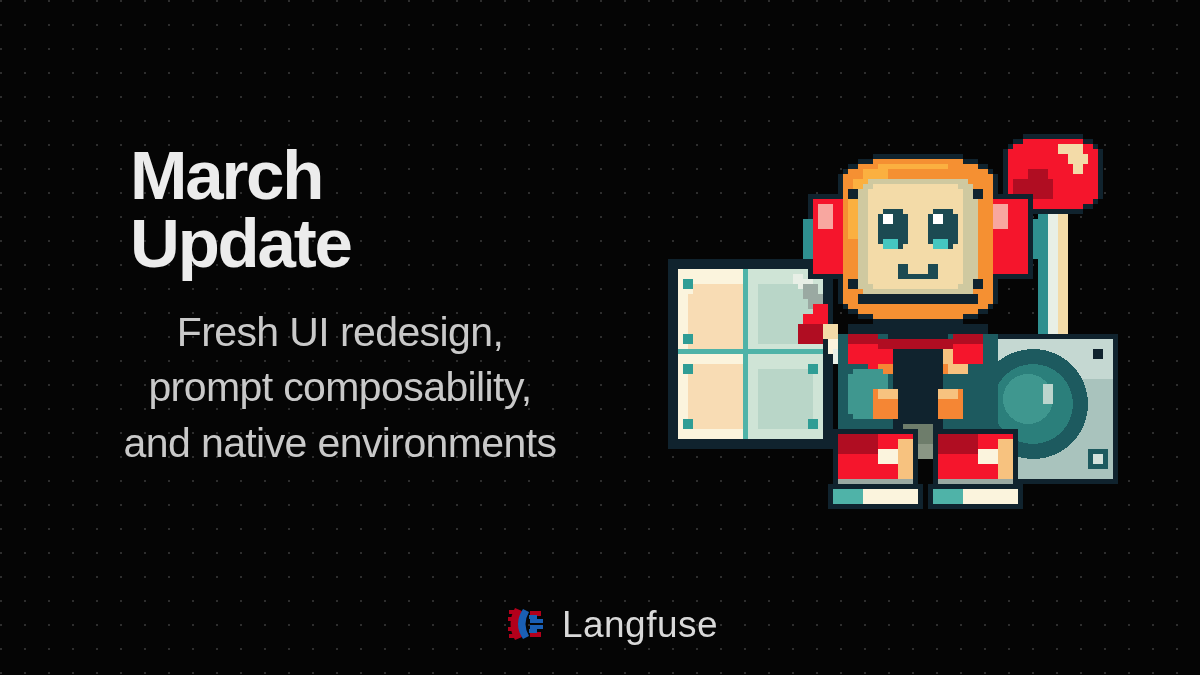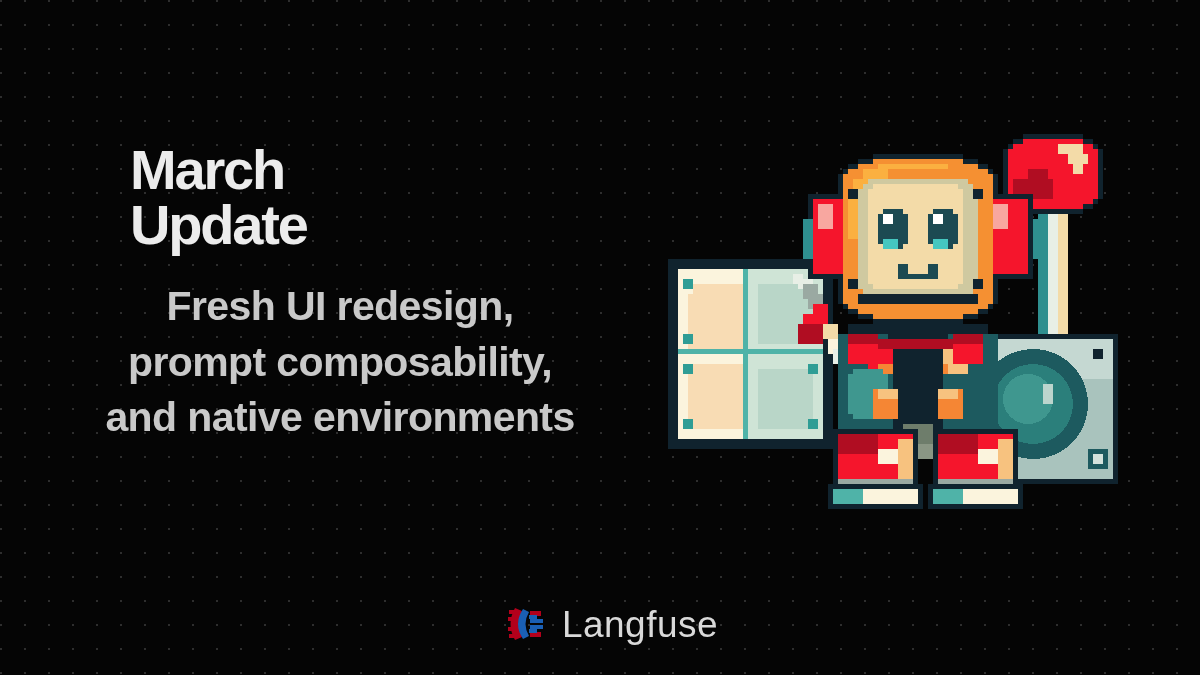--- a/index.html
+++ b/index.html
@@ -30,35 +30,35 @@
     display:flex;
     flex-direction:column;
     align-items:center;
     justify-content:flex-start;
     padding-top:142px;
   }
 
   #headline {
     width:420px;
     text-align:left;
-    font-size:56px;
+    font-size:69px;
     line-height:0.99;
     font-weight:bold;
     letter-spacing:-2.2px;
     color:#ececec;
     white-space:pre-line;
   }
 
   #subhead {
     margin-top:26px;
     width:620px;
     text-align:center;
     font-size:41px;
     line-height:1.36;
-    font-weight:700;
+    font-weight:400;
     letter-spacing:-0.6px;
     color:#c9c9c9;
     white-space:pre-line;
   }
 
   
   #brand {
     position:absolute;
     left:0; right:0;
     top:604px;

